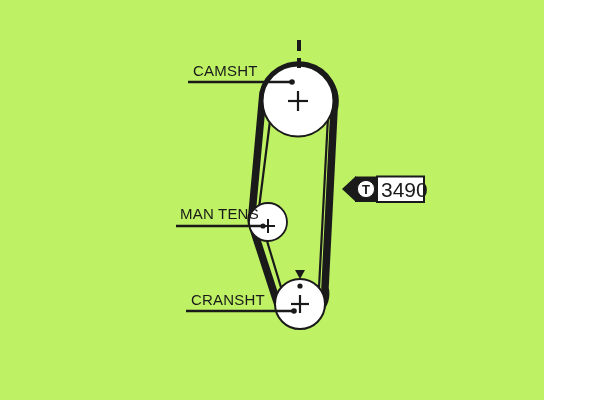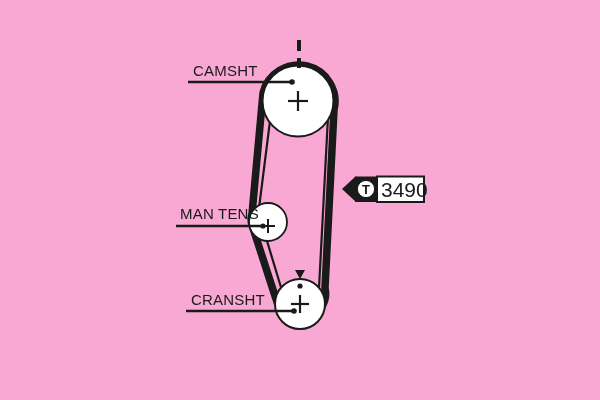--- a/index.html
+++ b/index.html
@@ -8,23 +8,23 @@
     background: #ffffff;
   }
   body {
     width: 600px;
     height: 400px;
     overflow: hidden;
     font-family: "Liberation Sans", sans-serif;
   }
   #diagram-root {
     position: relative;
-    width: 600px;
+    width: 544px;
     height: 400px;
-    background: #f9a8d4;
+    background: #bef264;
     text-align: center;
   }
   svg.diagram {
     display: block;
     width: 600px;
     height: 400px;
   }
   .lbl {
     font-family: "Liberation Sans", sans-serif;
     font-size: 15px;

